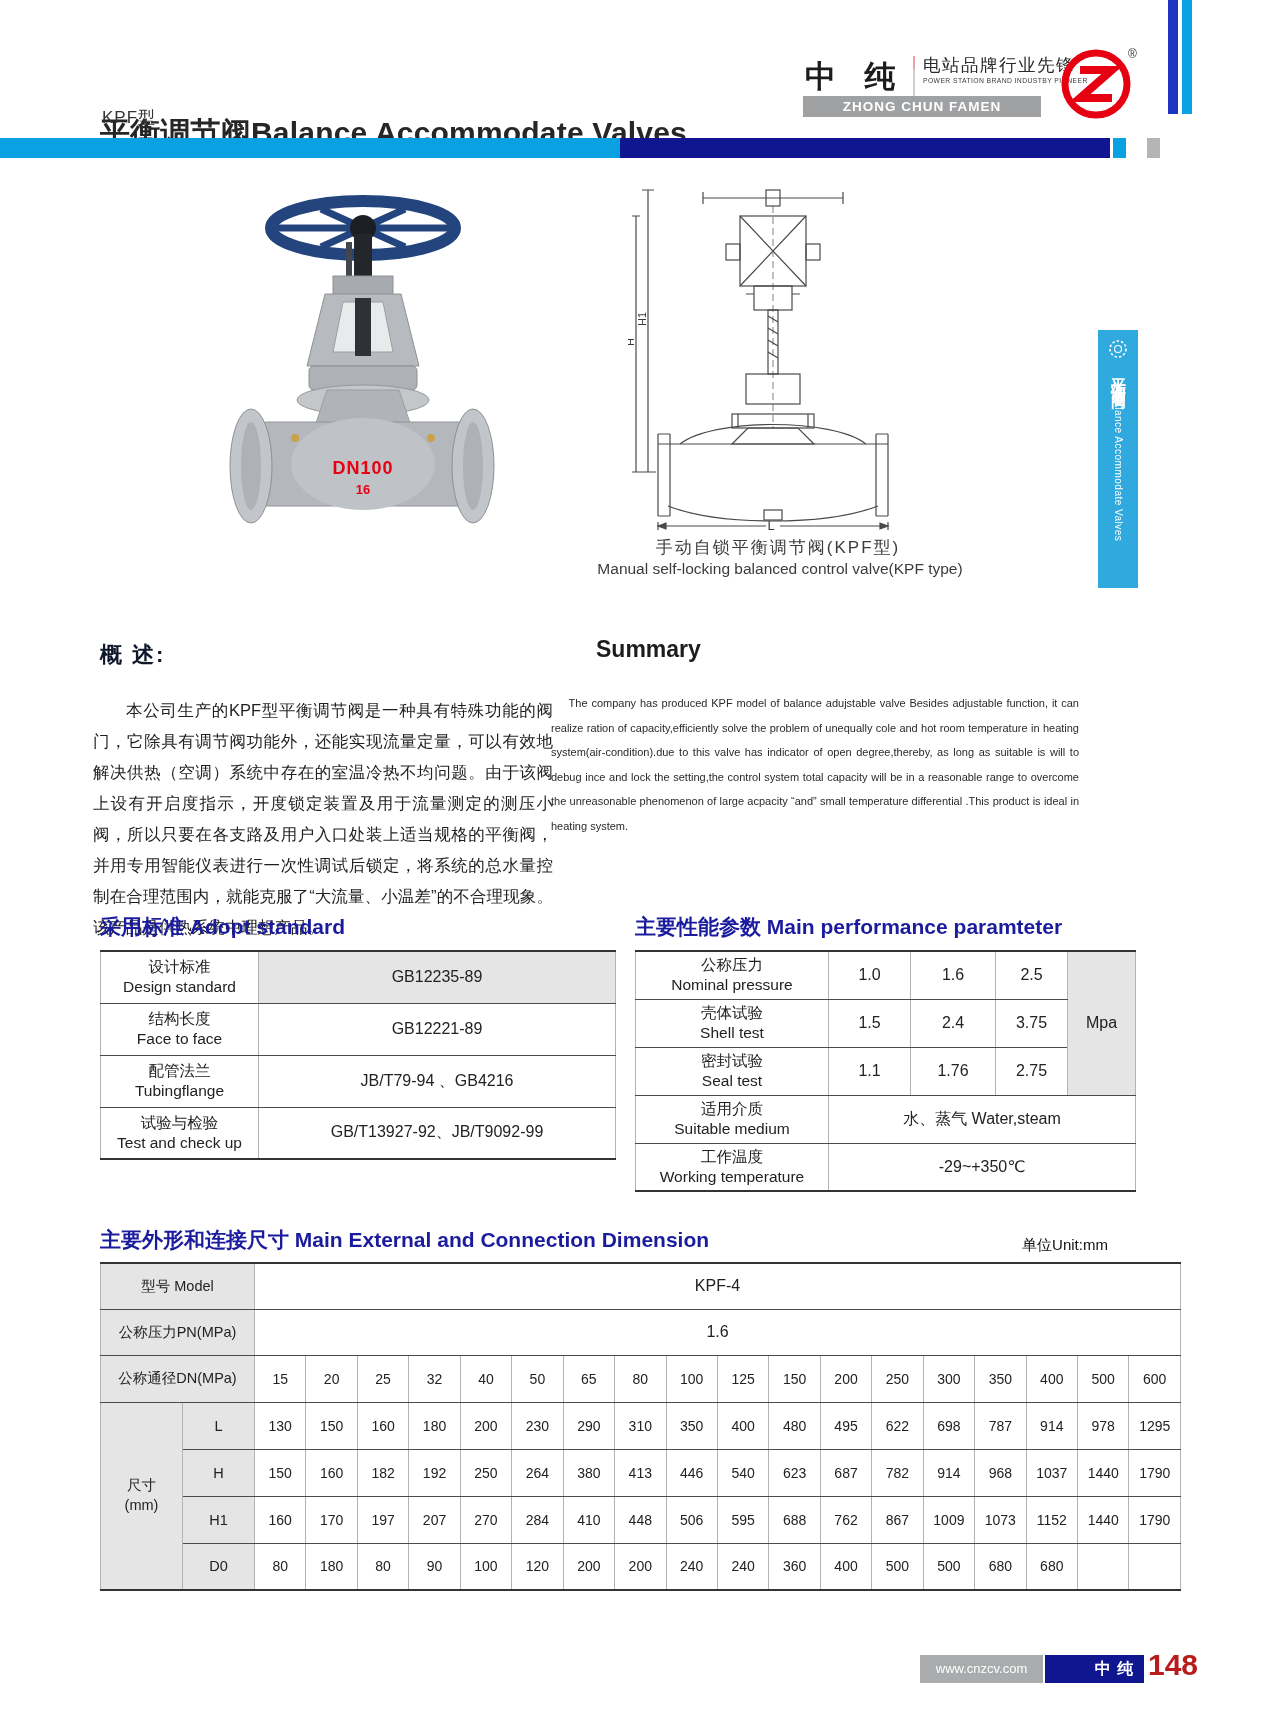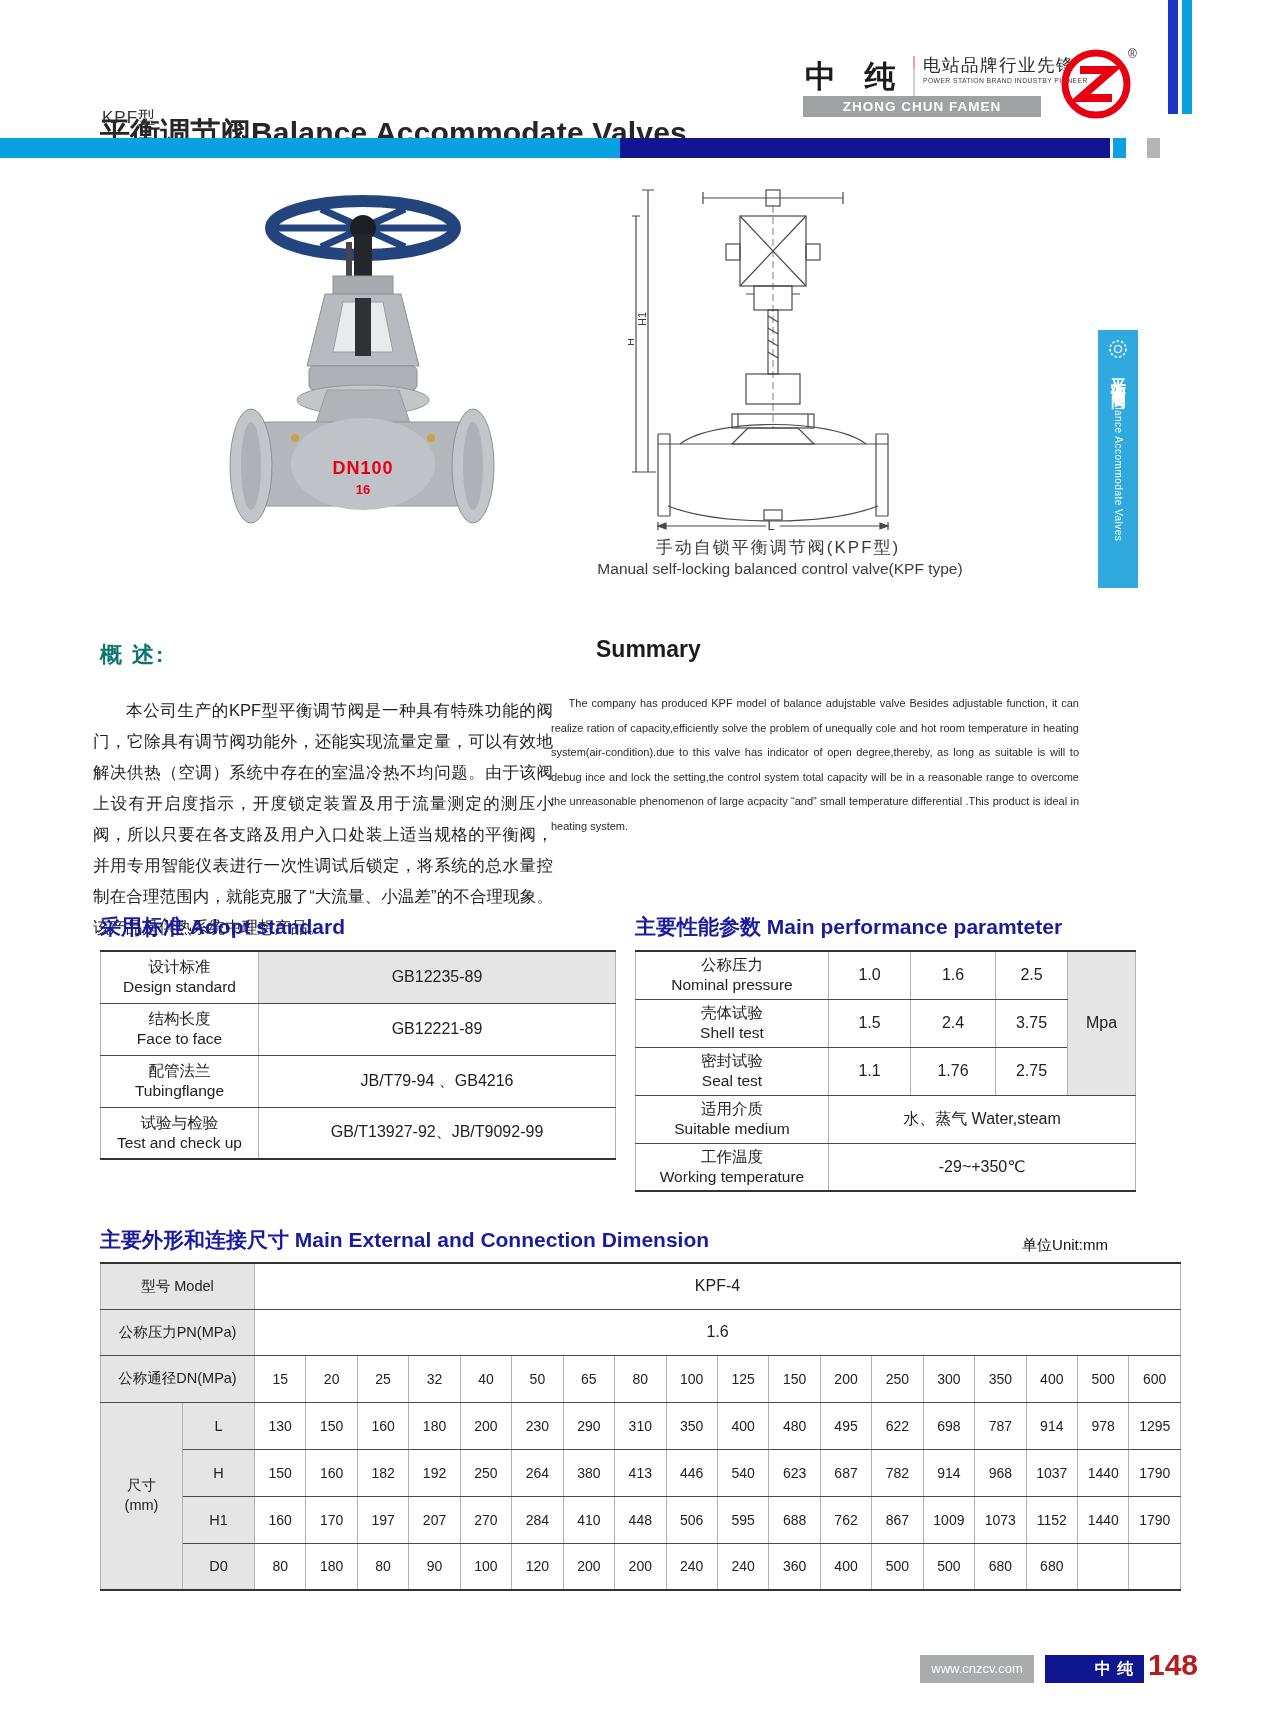--- a/index.html
+++ b/index.html
@@ -34,21 +34,21 @@
   .band-sq1{position:absolute;left:1113px;top:138px;width:13px;height:20px;background:var(--accent_blue);}
   .band-sq2{position:absolute;left:1147px;top:138px;width:13px;height:20px;background:#b5b5b5;}
 
   
   .photo{position:absolute;left:215px;top:176px;}
   .draw{position:absolute;left:628px;top:176px;}
   .cap-zh{position:absolute;left:598px;top:536px;width:360px;text-align:center;font-size:17px;color:#3c3c3c;letter-spacing:2px;}
   .cap-en{position:absolute;left:570px;top:560px;width:420px;text-align:center;font-size:15.5px;color:#3c3c3c;}
 
   
-  .ov-h{position:absolute;left:100px;top:640px;font-size:22px;font-weight:bold;color:#0f766e;letter-spacing:2px;}
+  .ov-h{position:absolute;left:100px;top:640px;font-size:22px;font-weight:bold;color:#0f172a;letter-spacing:2px;}
   .ov-p{position:absolute;left:93px;top:678px;width:460px;font-size:16.5px;line-height:31px;text-align:justify;text-indent:2em;color:#1e1e1e;}
   .sum-h{position:absolute;left:596px;top:636px;font-size:23px;font-weight:bold;color:#1c1c1c;}
   .sum-p{position:absolute;left:551px;top:680px;width:528px;font-size:11px;line-height:24.5px;text-align:justify;text-indent:1.6em;color:#2a2a2a;}
 
   .sec-h{position:absolute;font-size:21px;font-weight:bold;color:var(--heading_blue);}
   .adopt-h{left:100px;top:913px;}
   .perf-h{left:635px;top:913px;}
   .dim-h{left:100px;top:1226px;}
   .unit-note{position:absolute;left:950px;top:1236px;width:230px;text-align:center;font-size:15px;color:#111;}
 
@@ -77,21 +77,21 @@
   .sub-th{font-size:14.5px;}
 
   
   .side-tab{position:absolute;left:1098px;top:330px;width:40px;height:258px;background:#2fa9de;
     display:flex;flex-direction:column;align-items:center;padding-top:8px;}
   .side-text{writing-mode:vertical-rl;color:#fff;margin-top:6px;}
   .side-zh{text-orientation:upright;font-size:15px;font-weight:bold;letter-spacing:4px;}
   .side-en{font-size:10px;letter-spacing:.5px;margin-top:8px;}
 
   
-  .f-web{position:absolute;left:920px;top:1655px;width:114px;height:28px;background:var(--footer_gray);
+  .f-web{position:absolute;left:920px;top:1655px;width:123px;height:28px;background:var(--footer_gray);
     color:#fff;font-size:13px;text-align:center;line-height:28px;}
   .f-brand{position:absolute;left:1045px;top:1655px;width:99px;height:28px;background:var(--navy_blue);
     color:#fff;font-size:16px;font-weight:bold;text-align:center;line-height:28px;letter-spacing:1px;padding-left:40px;}
   .f-page{position:absolute;left:1148px;top:1648px;font-size:30px;font-weight:bold;color:#b91c1c;}
 </style>
 </head>
 <body>
 
 <div class="page">
 

